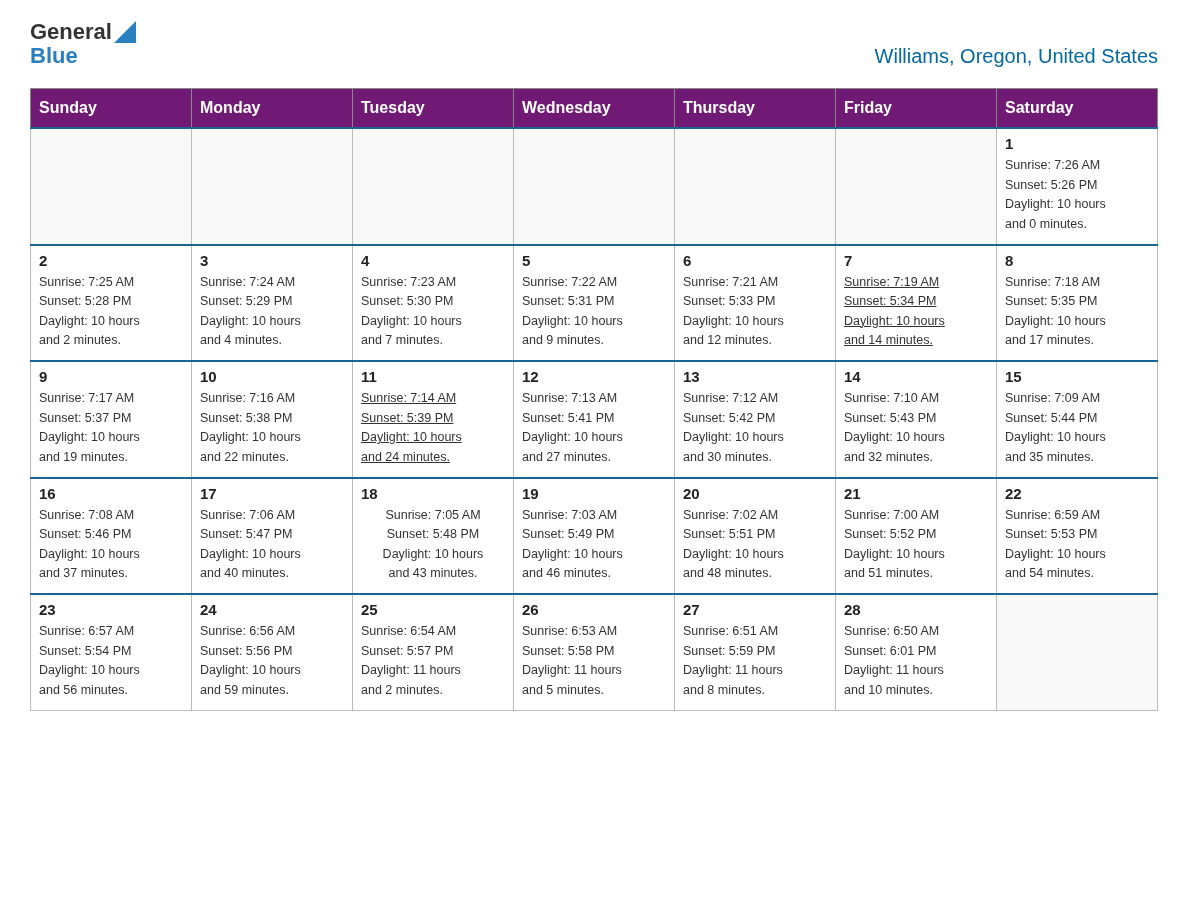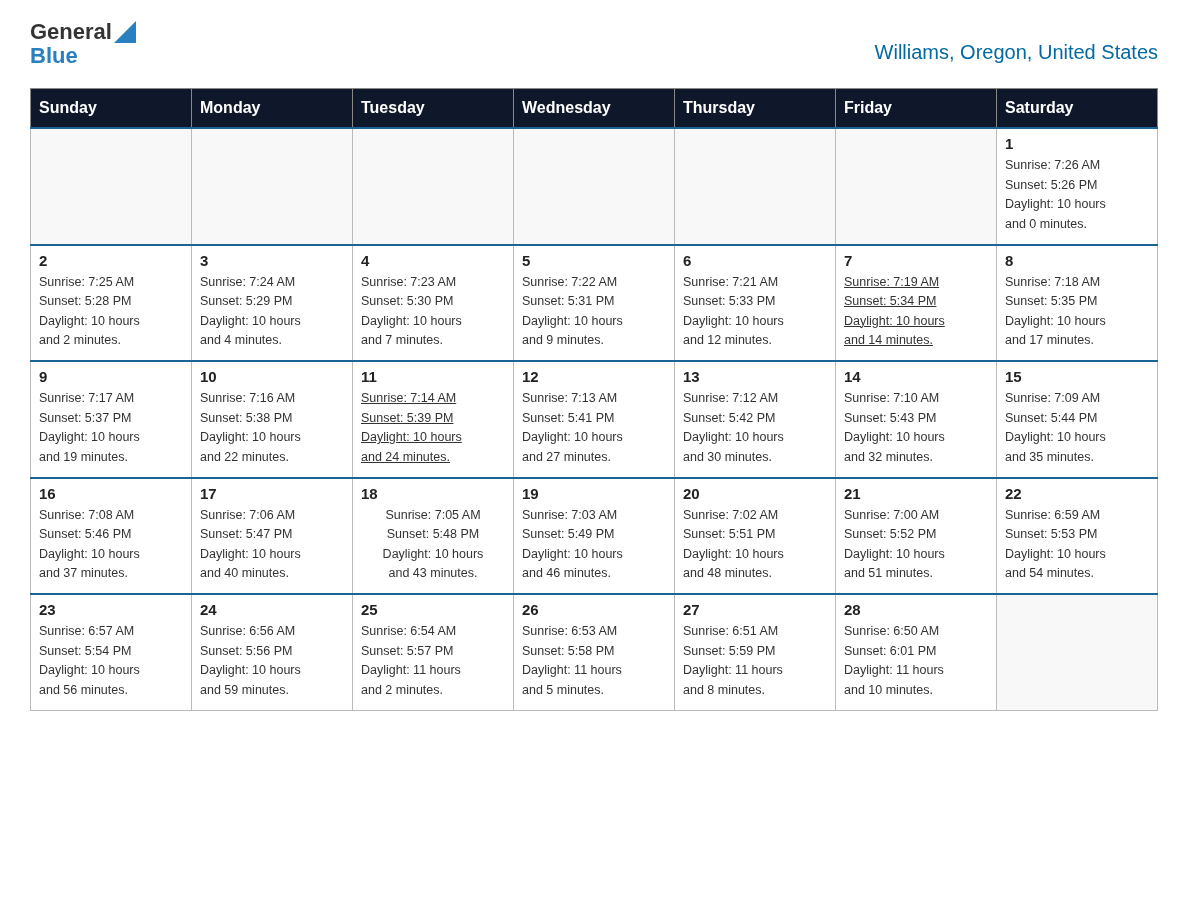--- a/index.html
+++ b/index.html
@@ -6,21 +6,21 @@
     body {
       font-family: Arial, sans-serif;
       background: #fff;
       padding: 20px 30px;
       width: 1188px;
       min-height: 918px;
     }
     .header {
       display: flex;
       justify-content: space-between;
-      align-items: center;
+      align-items: flex-end;
       margin-bottom: 20px;
     }
     .logo {
       display: flex;
       align-items: center;
       gap: 4px;
     }
     .logo-text-general {
       font-size: 22px;
       font-weight: bold;
@@ -44,21 +44,21 @@
       font-size: 20px;
       color: #0369a1;
       margin-top: 16px;
     }
     .calendar {
       width: 100%;
       border-collapse: collapse;
       border: 1px solid #aaa;
     }
     .calendar th {
-      background-color: #0f172a;
+      background-color: #701a75;
       color: #fff;
       font-size: 16px;
       font-weight: bold;
       padding: 10px 8px;
       text-align: left;
       border: 1px solid #888;
     }
     .calendar td {
       vertical-align: top;
       padding: 6px 8px 10px 8px;

